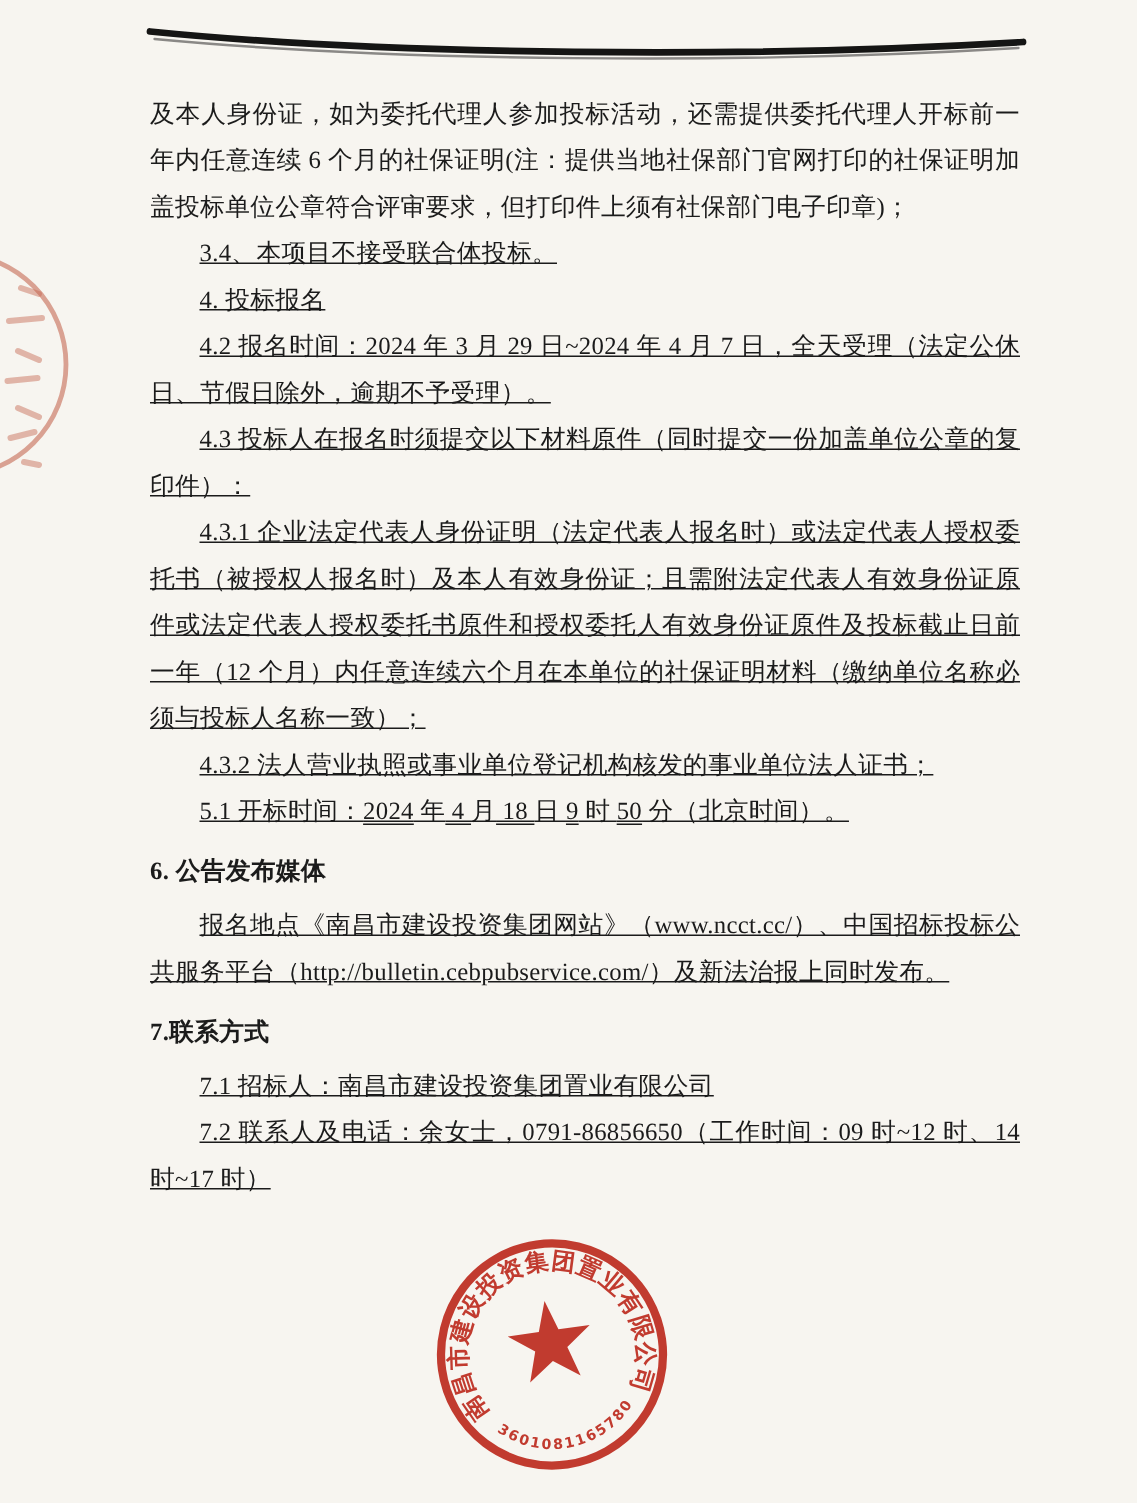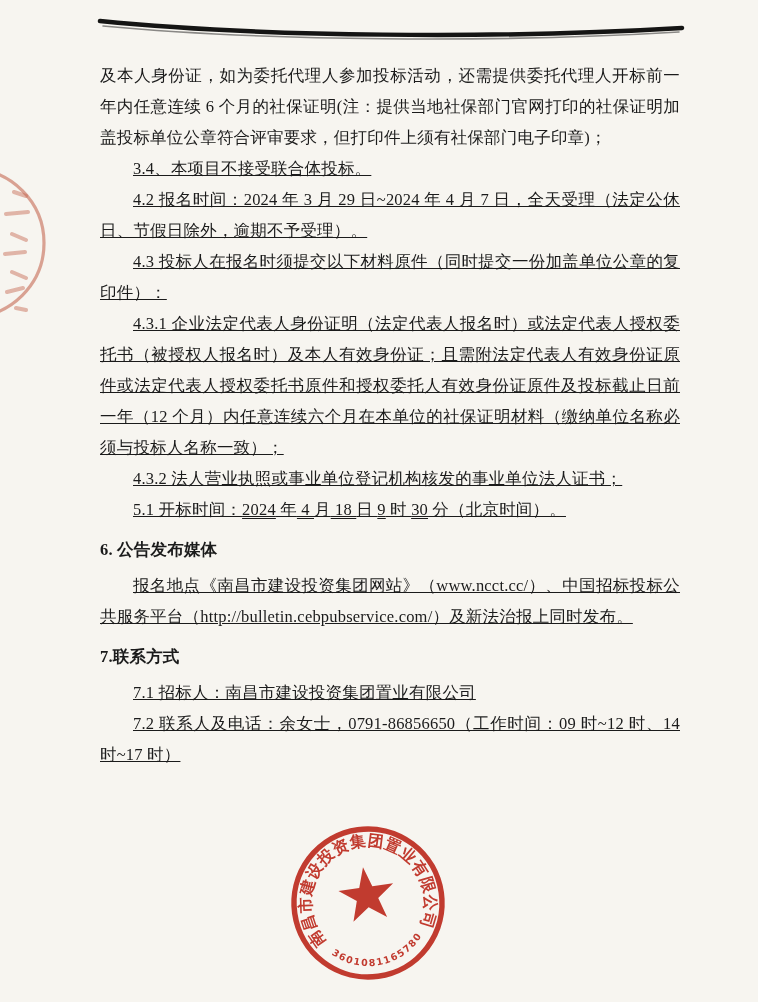--- a/index.html
+++ b/index.html
@@ -35,25 +35,26 @@
   .seal-num{font-family:"DejaVu Sans","Liberation Sans",sans-serif;font-weight:bold;}
 </style>
 </head>
 <body>
 
 <div class="page">
 
   <div class="content">
       <div class="para body">及本人身份证，如为委托代理人参加投标活动，还需提供委托代理人开标前一年内任意连续 6 个月的社保证明(注：提供当地社保部门官网打印的社保证明加盖投标单位公章符合评审要求，但打印件上须有社保部门电子印章)；</div>
       <div class="para body indent">3.4、本项目不接受联合体投标。</div>
+      <div class="para body indent">4. 投标报名</div>
       <div class="para body indent">4.2 报名时间：2024 年 3 月 29 日~2024 年 4 月 7 日，全天受理（法定公休日、节假日除外，逾期不予受理）。</div>
       <div class="para body indent">4.3 投标人在报名时须提交以下材料原件（同时提交一份加盖单位公章的复印件）：</div>
       <div class="para body indent">4.3.1 企业法定代表人身份证明（法定代表人报名时）或法定代表人授权委托书（被授权人报名时）及本人有效身份证；且需附法定代表人有效身份证原件或法定代表人授权委托书原件和授权委托人有效身份证原件及投标截止日前一年（12 个月）内任意连续六个月在本单位的社保证明材料（缴纳单位名称必须与投标人名称一致）；</div>
       <div class="para body indent">4.3.2 法人营业执照或事业单位登记机构核发的事业单位法人证书；</div>
-      <div class="para body indent"><span>5.1 开标时间：</span><span class="u">2024</span><span> 年</span><span class="u"> 4 </span><span>月</span><span class="u"> 18  </span><span>日 </span><span class="u">9</span><span> 时 </span><span class="u">30</span><span> 分（北京时间）。</span></div>
+      <div class="para body indent"><span>5.1 开标时间：</span><span class="u">2024</span><span> 年</span><span class="u"> 4 </span><span>月</span><span class="u"> 18  </span><span>日 </span><span class="u">9</span><span> 时 </span><span class="u">50</span><span> 分（北京时间）。</span></div>
       <div class="para heading">6. 公告发布媒体</div>
       <div class="para body indent">报名地点《南昌市建设投资集团网站》（www.ncct.cc/）、中国招标投标公共服务平台（http://bulletin.cebpubservice.com/）及新法治报上同时发布。</div>
       <div class="para heading">7.联系方式</div>
       <div class="para body indent">7.1 招标人：南昌市建设投资集团置业有限公司</div>
       <div class="para body indent">7.2 联系人及电话：余女士，0791-86856650（工作时间：09 时~12 时、14 时~17 时）</div>
     </div>
 
   <svg class="overlay" width="758" height="1002" viewBox="0 0 758 1002" xmlns="http://www.w3.org/2000/svg">
 
     <g>

